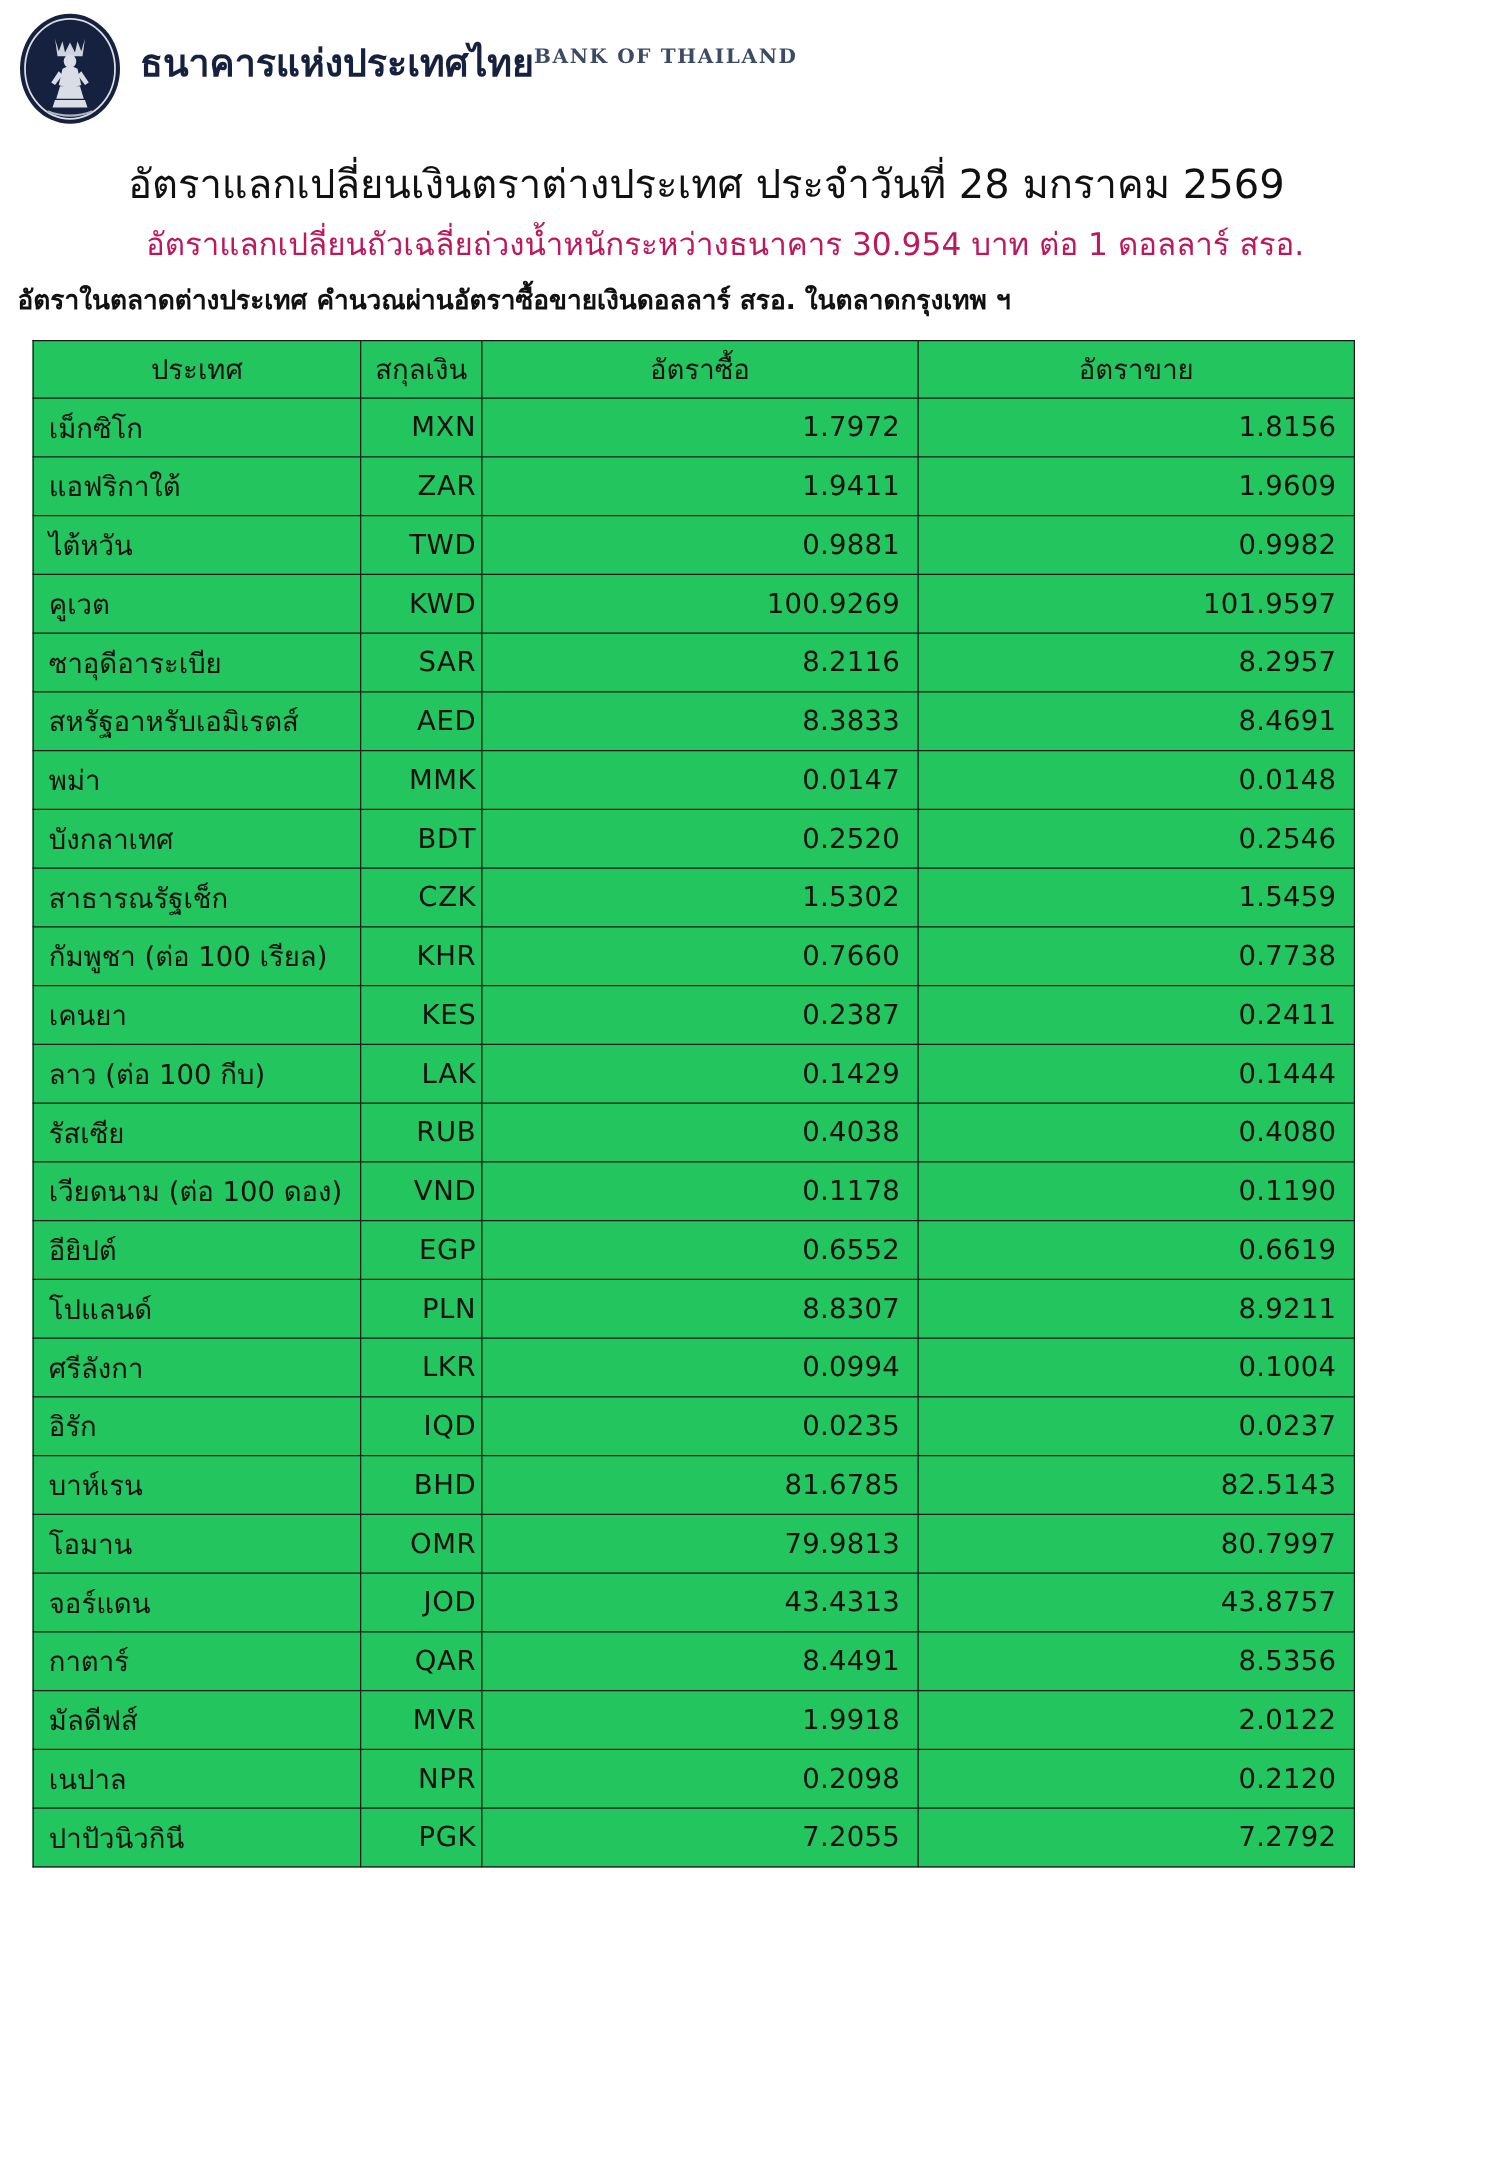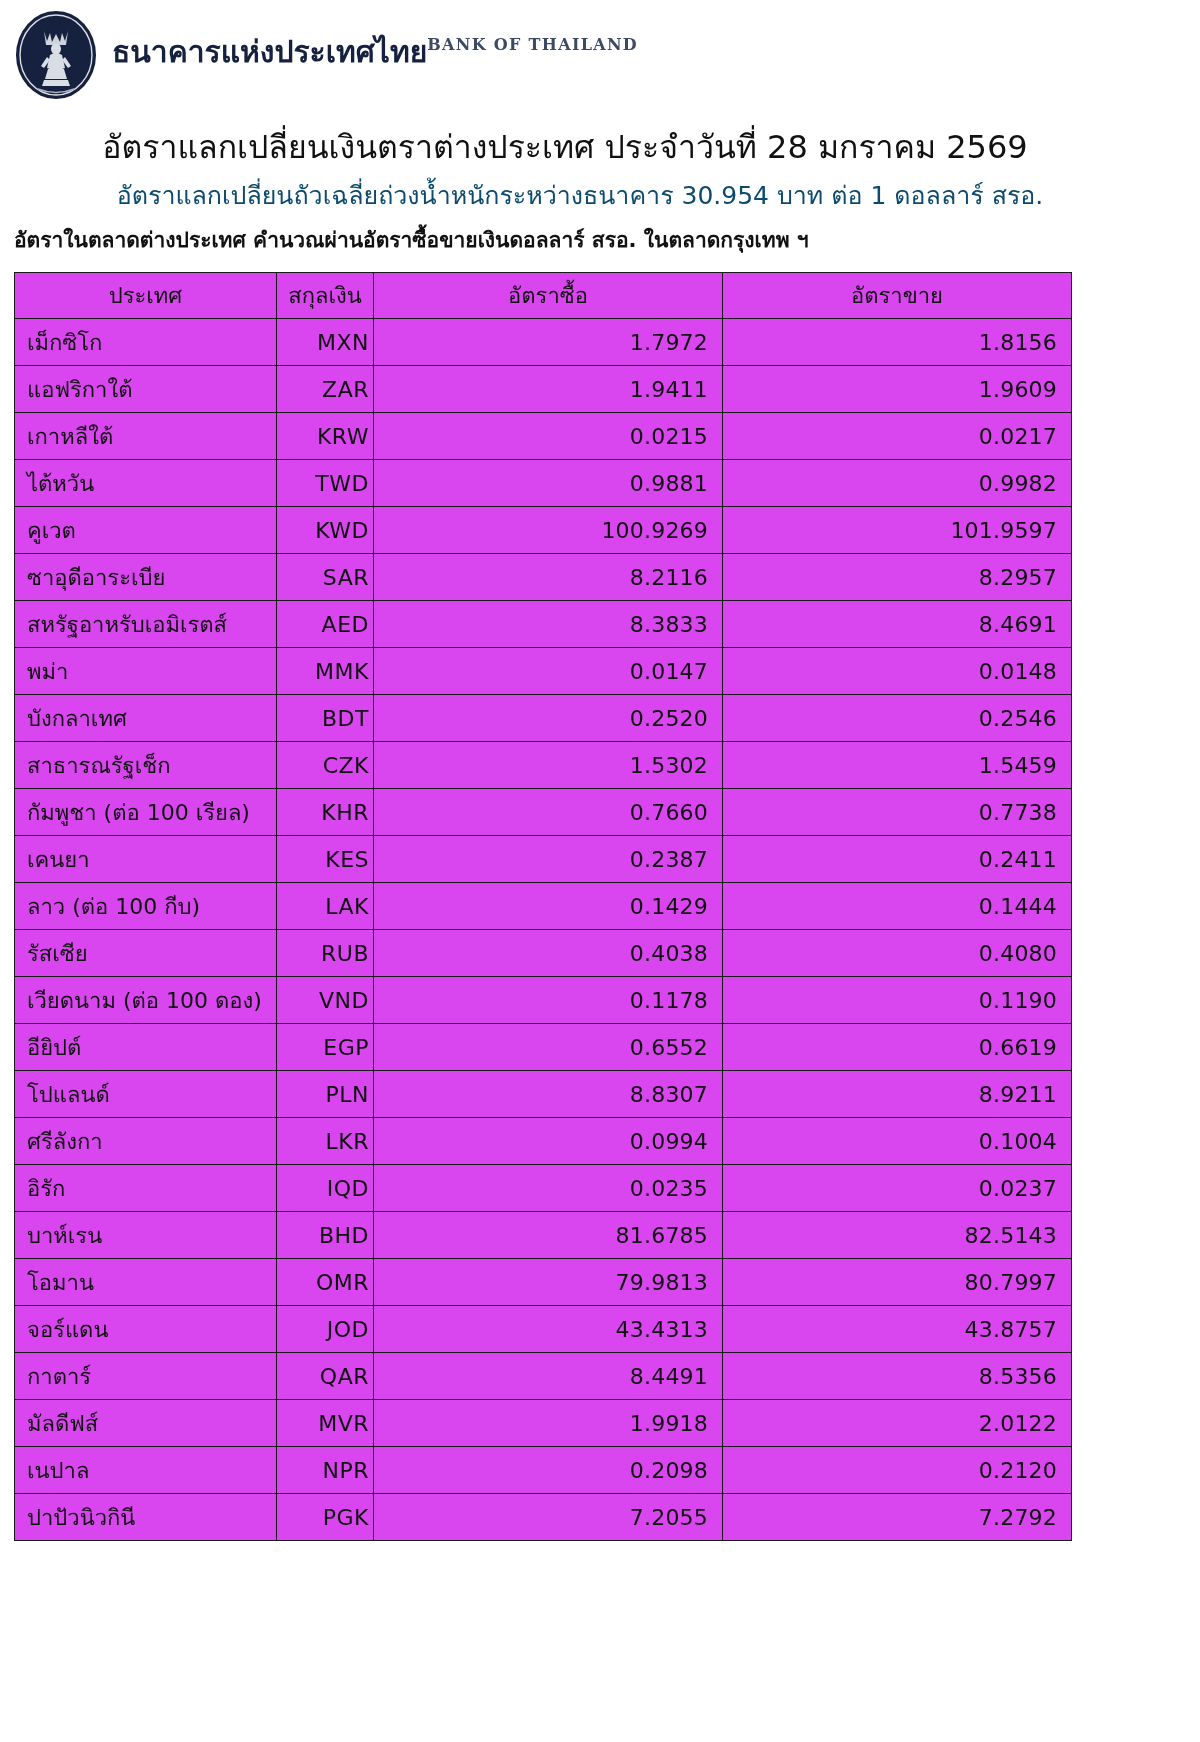--- a/index.html
+++ b/index.html
@@ -65,21 +65,21 @@
     font-size: 32px;
     font-weight: 400;
     color: #111111;
     line-height: 1.35;
     padding-right: 70px;
   }
   .title-sub {
     text-align: center;
     font-size: 25px;
     font-weight: 400;
-    color: #0c4a6e;
+    color: #be185d;
     margin-top: 10px;
     line-height: 1.35;
     padding-right: 40px;
   }
   .title-note {
     text-align: left;
     font-size: 21px;
     font-weight: 700;
     color: #111111;
     margin-top: 14px;
@@ -87,21 +87,22 @@
   }
 
   
   .table-wrap {
     margin: 18px 14px 0 14px;
   }
   table.fx {
     border-collapse: collapse;
     width: 1057px;
     table-layout: fixed;
-    background: #d946ef;
+    background: #22c55e;
+    margin-left: 12px;
   }
   table.fx th, table.fx td {
     border: 1px solid #1a1a1a;
     font-weight: 400;
     color: #111111;
     box-sizing: border-box;
   }
   table.fx th {
     height: 46px;
     font-size: 22px;
@@ -179,26 +180,20 @@
           <td class="rate">1.7972</td>
           <td class="rate">1.8156</td>
         </tr>
         <tr>
           <td class="country">แอฟริกาใต้</td>
           <td class="code">ZAR</td>
           <td class="rate">1.9411</td>
           <td class="rate">1.9609</td>
         </tr>
         <tr>
-          <td class="country">เกาหลีใต้</td>
-          <td class="code">KRW</td>
-          <td class="rate">0.0215</td>
-          <td class="rate">0.0217</td>
-        </tr>
-        <tr>
           <td class="country">ไต้หวัน</td>
           <td class="code">TWD</td>
           <td class="rate">0.9881</td>
           <td class="rate">0.9982</td>
         </tr>
         <tr>
           <td class="country">คูเวต</td>
           <td class="code">KWD</td>
           <td class="rate">100.9269</td>
           <td class="rate">101.9597</td>

